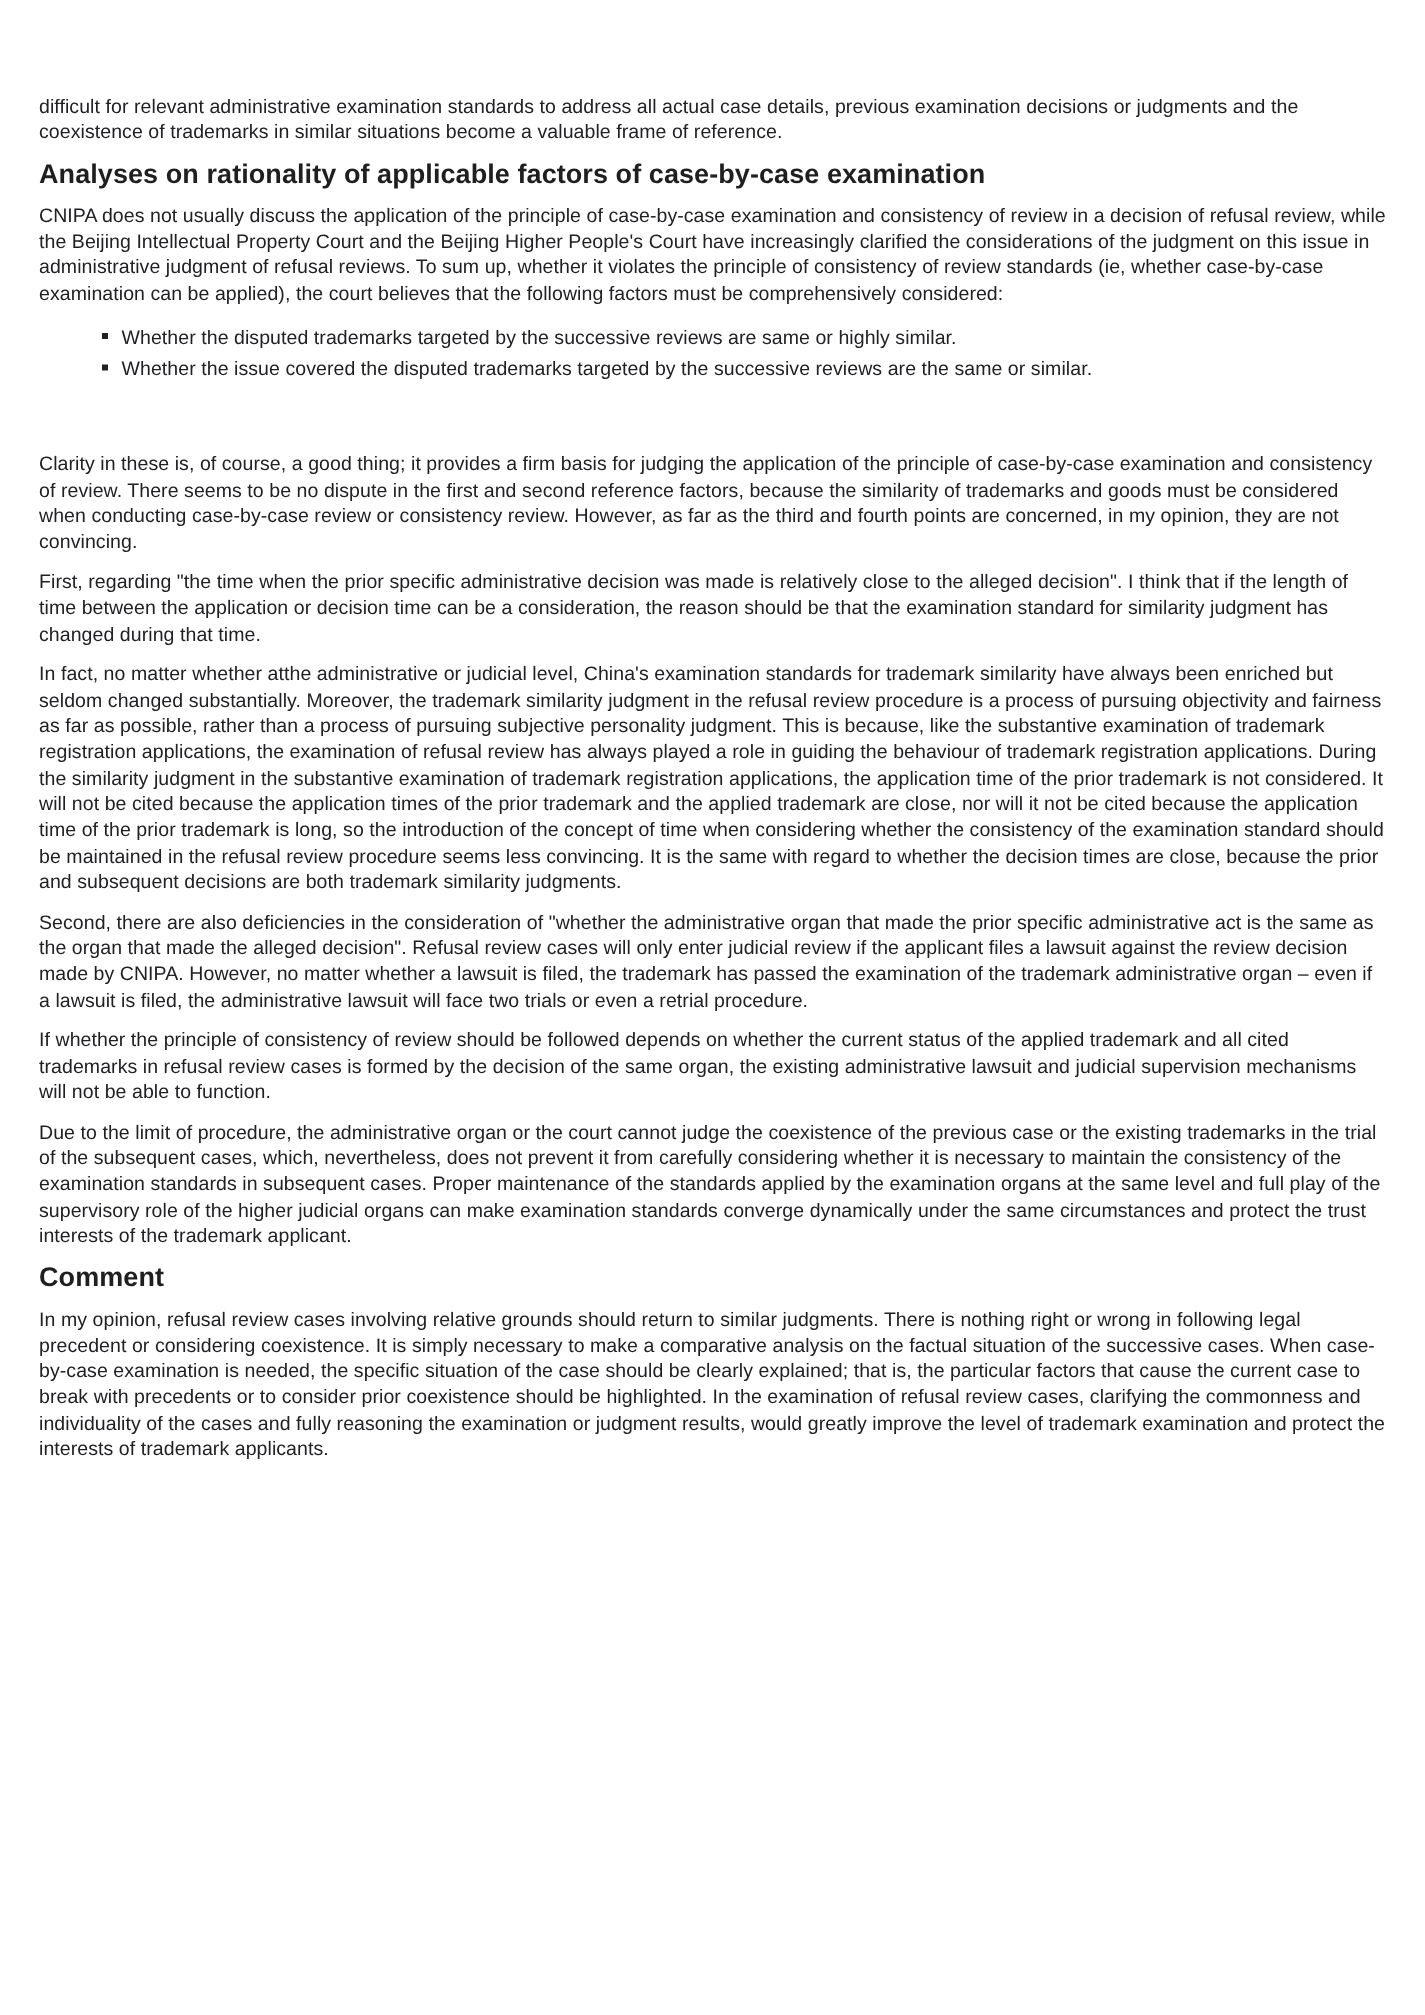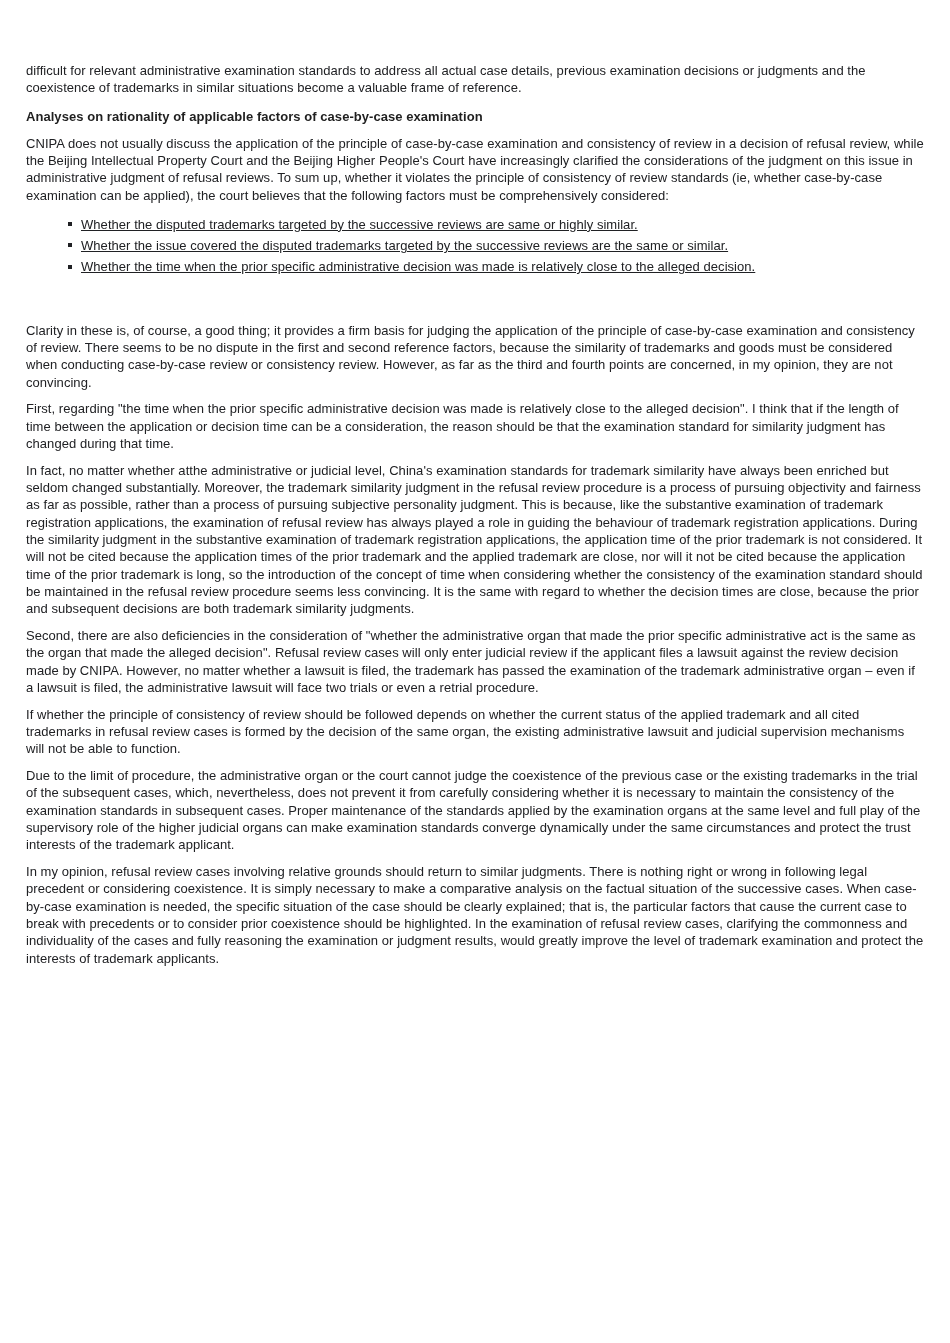--- a/index.html
+++ b/index.html
@@ -19,36 +19,35 @@
     font-family: "Liberation Sans", sans-serif;
     font-size: 13px;
     line-height: 17.3px;
     color: #202124;
     letter-spacing: 0.05px;
   }
   .article p {
     margin: 0 0 9.5px 0;
   }
   .article h3 {
-    font-size: 13px;
+    font-size: 18px;
     font-weight: 700;
     margin: 11px 0 10px 0;
     line-height: 17.3px;
     color: #1f1f1f;
   }
   ul.factor-list {
     list-style: none;
     margin: 9px 0 44px 0;
     padding: 0 0 0 55px;
     line-height: 21.4px;
   }
   ul.factor-list li {
     position: relative;
     margin: 0;
-    text-decoration: underline;
   }
   ul.factor-list li::before {
     content: "";
     position: absolute;
     left: -13px;
     top: 8.5px;
     width: 4px;
     height: 4px;
     background: #202124;
   }
@@ -61,32 +60,32 @@
 
     <p>difficult for relevant administrative examination standards to address all actual case details, previous examination decisions or judgments and the coexistence of trademarks in similar situations become a valuable frame of reference.</p>
 
     <h3>Analyses on rationality of applicable factors of case-by-case examination</h3>
 
     <p>CNIPA does not usually discuss the application of the principle of case-by-case examination and consistency of review in a decision of refusal review, while the Beijing Intellectual Property Court and the Beijing Higher People's Court have increasingly clarified the considerations of the judgment on this issue in administrative judgment of refusal reviews. To sum up, whether it violates the principle of consistency of review standards (ie, whether case-by-case examination can be applied), the court believes that the following factors must be comprehensively considered:</p>
 
     <ul class="factor-list">
       <li>Whether the disputed trademarks targeted by the successive reviews are same or highly similar.</li>
       <li>Whether the issue covered the disputed trademarks targeted by the successive reviews are the same or similar.</li>
-      <li>Whether the time when the prior specific administrative decision was made is relatively close to the alleged decision.</li>
     </ul>
 
     <p>Clarity in these is, of course, a good thing; it provides a firm basis for judging the application of the principle of case-by-case examination and consistency of review. There seems to be no dispute in the first and second reference factors, because the similarity of trademarks and goods must be considered when conducting case-by-case review or consistency review. However, as far as the third and fourth points are concerned, in my opinion, they are not convincing.</p>
 
     <p>First, regarding "the time when the prior specific administrative decision was made is relatively close to the alleged decision". I think that if the length of time between the application or decision time can be a consideration, the reason should be that the examination standard for similarity judgment has changed during that time.</p>
 
     <p>In fact, no matter whether atthe administrative or judicial level, China's examination standards for trademark similarity have always been enriched but seldom changed substantially. Moreover, the trademark similarity judgment in the refusal review procedure is a process of pursuing objectivity and fairness as far as possible, rather than a process of pursuing subjective personality judgment. This is because, like the substantive examination of trademark registration applications, the examination of refusal review has always played a role in guiding the behaviour of trademark registration applications. During the similarity judgment in the substantive examination of trademark registration applications, the application time of the prior trademark is not considered. It will not be cited because the application times of the prior trademark and the applied trademark are close, nor will it not be cited because the application time of the prior trademark is long, so the introduction of the concept of time when considering whether the consistency of the examination standard should be maintained in the refusal review procedure seems less convincing. It is the same with regard to whether the decision times are close, because the prior and subsequent decisions are both trademark similarity judgments.</p>
 
     <p>Second, there are also deficiencies in the consideration of "whether the administrative organ that made the prior specific administrative act is the same as the organ that made the alleged decision". Refusal review cases will only enter judicial review if the applicant files a lawsuit against the review decision made by CNIPA. However, no matter whether a lawsuit is filed, the trademark has passed the examination of the trademark administrative organ – even if a lawsuit is filed, the administrative lawsuit will face two trials or even a retrial procedure.</p>
 
     <p>If whether the principle of consistency of review should be followed depends on whether the current status of the applied trademark and all cited trademarks in refusal review cases is formed by the decision of the same organ, the existing administrative lawsuit and judicial supervision mechanisms will not be able to function.</p>
 
     <p>Due to the limit of procedure, the administrative organ or the court cannot judge the coexistence of the previous case or the existing trademarks in the trial of the subsequent cases, which, nevertheless, does not prevent it from carefully considering whether it is necessary to maintain the consistency of the examination standards in subsequent cases. Proper maintenance of the standards applied by the examination organs at the same level and full play of the supervisory role of the higher judicial organs can make examination standards converge dynamically under the same circumstances and protect the trust interests of the trademark applicant.</p>
 
+    <h3>Comment</h3>
 
     <p>In my opinion, refusal review cases involving relative grounds should return to similar judgments. There is nothing right or wrong in following legal precedent or considering coexistence. It is simply necessary to make a comparative analysis on the factual situation of the successive cases. When case-by-case examination is needed, the specific situation of the case should be clearly explained; that is, the particular factors that cause the current case to break with precedents or to consider prior coexistence should be highlighted. In the examination of refusal review cases, clarifying the commonness and individuality of the cases and fully reasoning the examination or judgment results, would greatly improve the level of trademark examination and protect the interests of trademark applicants.</p>
 
   </div>
 </div>
 
 </body></html>

